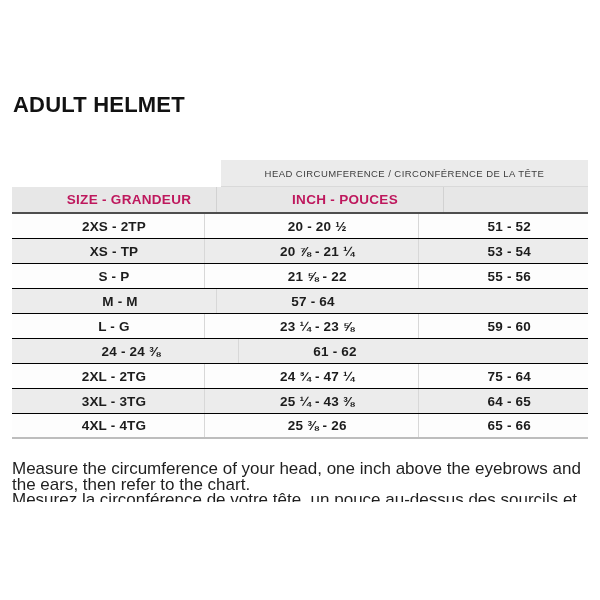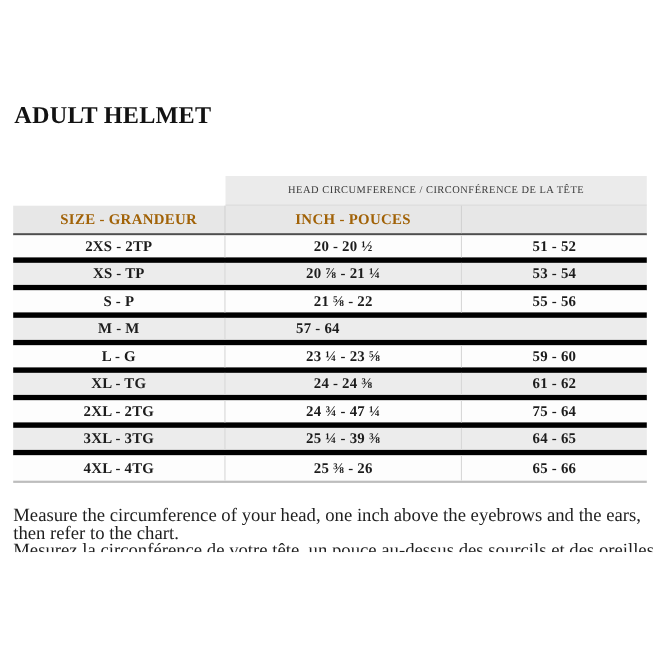--- a/index.html
+++ b/index.html
@@ -2,21 +2,21 @@
 <html><head>
 <meta charset="utf-8">
 <style>
   * { margin: 0; padding: 0; box-sizing: border-box; }
   html, body { background: #ffffff; }
   .page {
     position: relative;
     width: 600px;
     height: 502px;
     background: #ffffff;
-    font-family: Liberation Serif, serif;
+    font-family: Liberation Sans, sans-serif;
     overflow: hidden;
   }
   .title {
     position: absolute;
     left: 13px;
     top: 91px;
     font-size: 22px;
     line-height: 27px;
     font-weight: 900;
     letter-spacing: 0.2px;
@@ -27,20 +27,21 @@
     left: 12px;
     top: 160px;
     width: 576px;
   }
   .row { display: flex; }
   .cell {
     display: flex;
     align-items: center;
     justify-content: center;
     text-align: center;
+    margin-left: 12px;
   }
   .c1 { width: 193px; }
   .c2 { width: 215px; }
   .c3 { width: 168px; }
   .span-row { height: 27px; }
   .span-row .c1 { background: transparent; }
   .span-row .span23 {
     width: 383px;
     background: #ebebeb;
     border-bottom: 1px solid #d9d9d9;
@@ -53,25 +54,25 @@
   }
   .head-row {
     height: 27px;
     background: #e7e7e7;
     border-bottom: 2px solid #4e4e4e;
   }
   .head-row .cell {
     font-weight: 700;
     font-size: 13.5px;
     letter-spacing: 0.3px;
-    color: #a16207;
+    color: #be185d;
     padding-left: 18px;
   }
   .head-row .c1, .head-row .c2 { border-right: 1px solid #d2d2d2; }
-  .data-row { height: 25px; border-bottom: 5px solid #000000; }
+  .data-row { height: 25px; border-bottom: 1px solid #000000; }
   .data-row .cell {
     font-weight: 700;
     font-size: 13.5px;
     letter-spacing: 0.2px;
     color: #1c1c1c;
   }
   .data-row .c1, .data-row .c2 { border-right: 1px solid #d8d8d8; }
   .data-row:nth-child(odd) { background: #fdfdfd; }
   .data-row:nth-child(even) { background: #ececec; }
   .data-row.last { border-bottom: 2px solid #bdbdbd; }
@@ -129,34 +130,33 @@
       <div class="cell c3">57 - 64</div>
     </div>
 
     <div class="row data-row">
       <div class="cell c1">L - G</div>
       <div class="cell c2">23 ¼ - 23 ⅝</div>
       <div class="cell c3">59 - 60</div>
     </div>
 
     <div class="row data-row">
-      <div class="cell c1">XL - TG</div>
       <div class="cell c2">24 - 24 ⅜</div>
       <div class="cell c3">61 - 62</div>
     </div>
 
     <div class="row data-row">
       <div class="cell c1">2XL - 2TG</div>
       <div class="cell c2">24 ¾ - 47 ¼</div>
       <div class="cell c3">75 - 64</div>
     </div>
 
     <div class="row data-row">
       <div class="cell c1">3XL - 3TG</div>
-      <div class="cell c2">25 ¼ - 39 ⅜</div>
+      <div class="cell c2">25 ¼ - 43 ⅜</div>
       <div class="cell c3">64 - 65</div>
     </div>
 
     <div class="row data-row last">
       <div class="cell c1">4XL - 4TG</div>
       <div class="cell c2">25 ⅜ - 26</div>
       <div class="cell c3">65 - 66</div>
     </div>
 
   </div>

